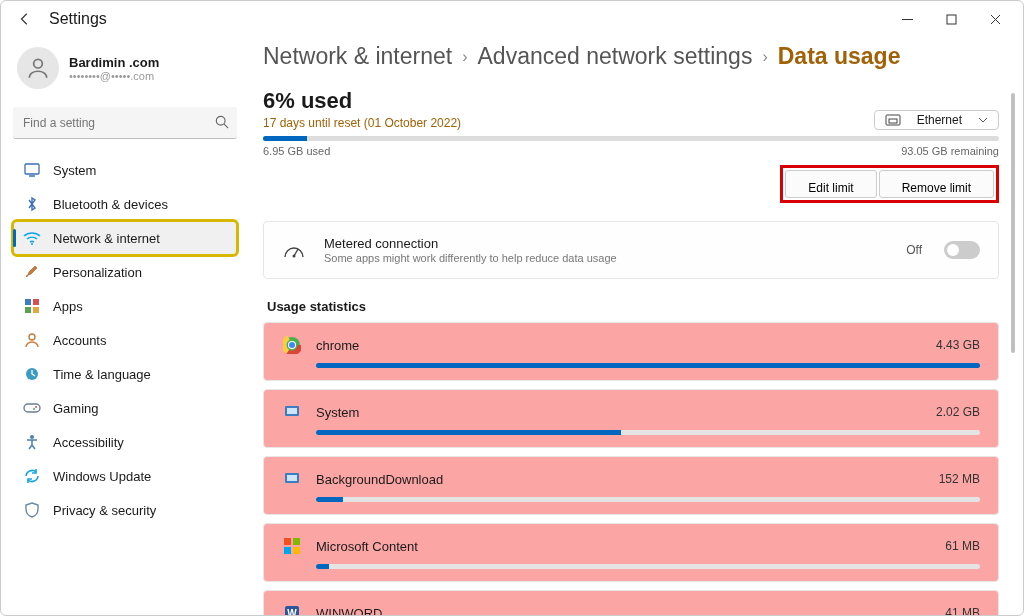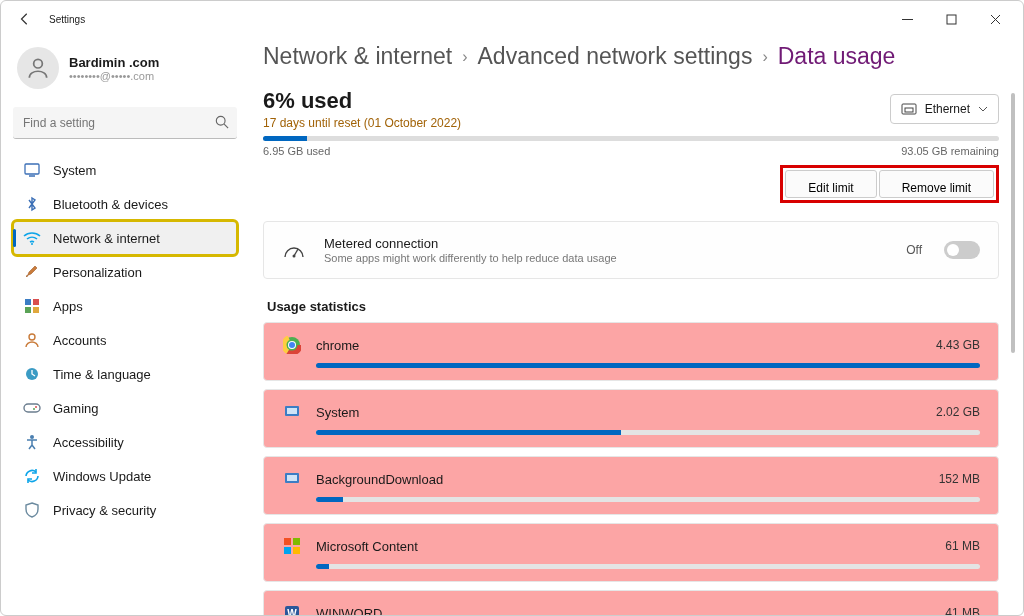--- a/index.html
+++ b/index.html
@@ -1,19 +1,19 @@
 <!DOCTYPE html>
 <html><head>
 <meta charset="utf-8">
 <style>
 *{box-sizing:border-box;margin:0;padding:0;font-family:"Segoe UI",Arial,sans-serif}
 body{width:1024px;height:616px;background:#fff;overflow:hidden;position:relative;font-size:13px;color:#1a1a1a;border:1px solid #ccc;border-radius:6px}
 .titlebar{height:36px;display:flex;align-items:center;padding:0 6px}
 .back{width:28px;height:28px;display:flex;align-items:center;justify-content:center;margin-left:4px;cursor:pointer}
-.title{margin-left:10px;font-size:10px}
+.title{margin-left:10px;font-size:16px}
 .winbtns{margin-left:auto;display:flex}
 .winbtn{width:44px;height:32px;display:flex;align-items:center;justify-content:center;cursor:pointer}
 .body{display:flex;height:calc(100% - 36px)}
 .sidebar{width:248px;padding:6px 12px 0 12px}
 .profile{display:flex;align-items:center;gap:10px;padding:4px 4px 12px 4px}
 .avatar{width:42px;height:42px;border-radius:50%;background:#e6e6e6;display:flex;align-items:center;justify-content:center}
 .uname{font-size:13px;font-weight:600}
 .uemail{font-size:11px;color:#999}
 .search{position:relative;margin:6px 0 14px 0}
 .search input{width:100%;height:32px;border:none;border-bottom:1px solid #bbb;background:#f5f5f5;padding:0 30px 0 10px;font-size:12px;border-radius:3px}
@@ -21,26 +21,26 @@
 .nav{}
 .nav-item{display:flex;align-items:center;gap:12px;height:34px;padding:0 10px;border-radius:4px;cursor:pointer;font-size:13px;position:relative}
 .nav-item.active{background:#f0f0f0}
 .nav-item.active::before{content:"";position:absolute;left:0;top:8px;bottom:8px;width:3px;background:#0067c0;border-radius:3px}
 .nav-item.hl{outline:3px solid #d6b800;outline-offset:-1px}
 .nav-ico{width:18px;height:18px;display:flex;align-items:center;justify-content:center}
 .main{flex:1;padding:4px 20px 0 14px;overflow-y:auto;position:relative;margin-right:4px}
 .scrollbar{position:absolute;right:4px;top:56px;width:4px;height:260px;background:#c0c0c0;border-radius:2px}
 .crumbs{display:flex;align-items:center;gap:10px;font-size:23px;margin-bottom:18px;margin-top:2px}
 .crumb{color:#555;cursor:pointer}
-.crumb.cur{font-weight:400;color:#701a75}
+.crumb.cur{font-weight:700;color:#a16207}
 .chev{color:#888;font-size:16px}
-.usage-head{display:flex;align-items:center}
+.usage-head{display:flex;align-items:flex-end}
 .pct{font-size:22px;font-weight:600}
 .reset{font-size:12px;color:#a16207;margin-top:2px}
-.conn-btn{margin-left:auto;border:1px solid #ccc;border-radius:4px;height:30px;padding:8px 10px;display:flex;align-items:center;gap:8px;font-size:12px;cursor:pointer;background:#fff}
+.conn-btn{margin-left:auto;border:1px solid #ccc;border-radius:4px;height:20px;padding:8px 10px;display:flex;align-items:center;gap:16px;font-size:12px;cursor:pointer;background:#fff}
 .pbar{height:5px;background:#ddd;border-radius:3px;margin-top:6px;overflow:hidden}
 .pfill{height:100%;background:#0067c0}
 .barlabels{display:flex;justify-content:space-between;font-size:11px;color:#666;margin-top:4px}
 .lim-buttons{display:flex;justify-content:flex-end;gap:0;margin-top:8px}
 .lim-buttons .wrap{display:flex;border:3px solid #d80000;padding:2px}
 .lbtn{border:1px solid #ccc;background:#fbfbfb;height:28px;padding:10px 22px;font-size:12px;cursor:pointer;border-radius:3px}
 .lbtn+ .lbtn{margin-left:2px}
 .card{border:1px solid #e6e6e6;border-radius:4px;padding:14px 18px;margin-top:18px;display:flex;align-items:center;gap:18px;background:#fefefe}
 .card .ico{width:24px;display:flex;justify-content:center;color:#444}
 .card .txt .t1{font-size:13px}

